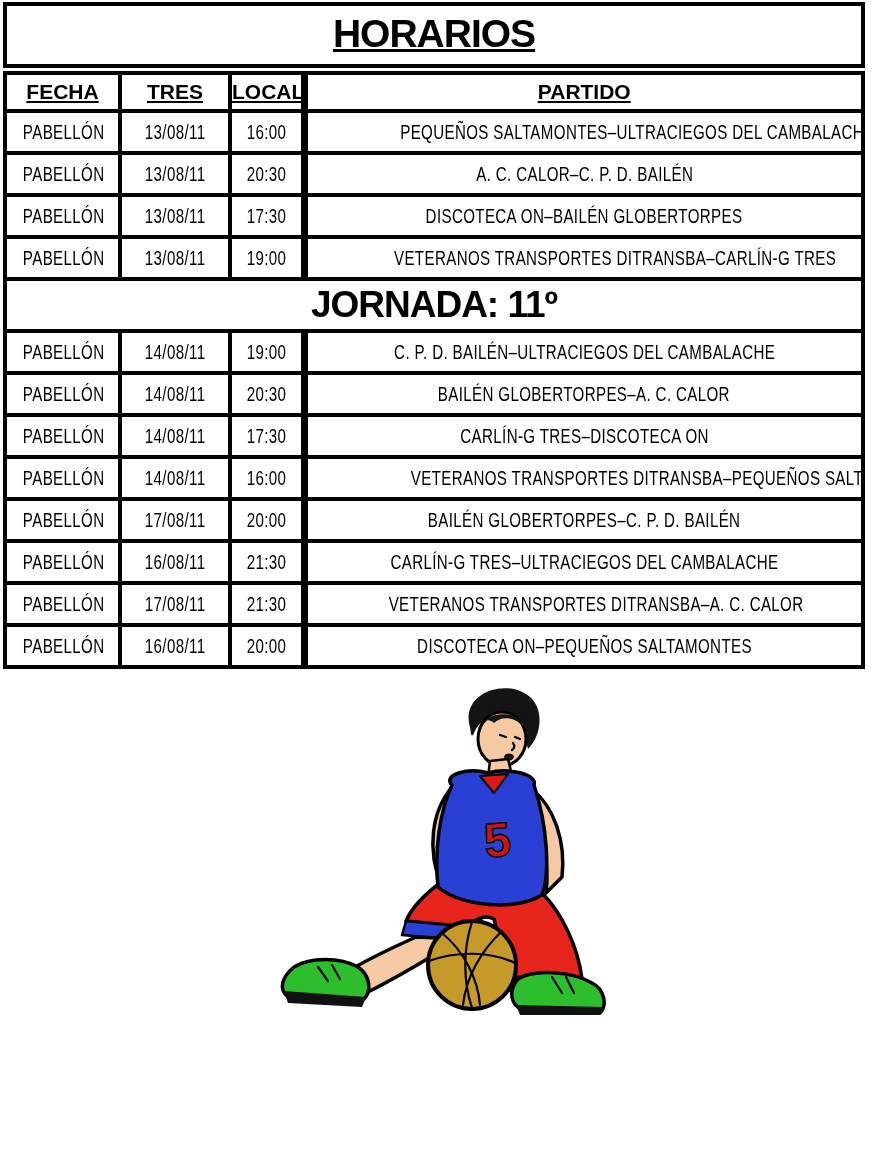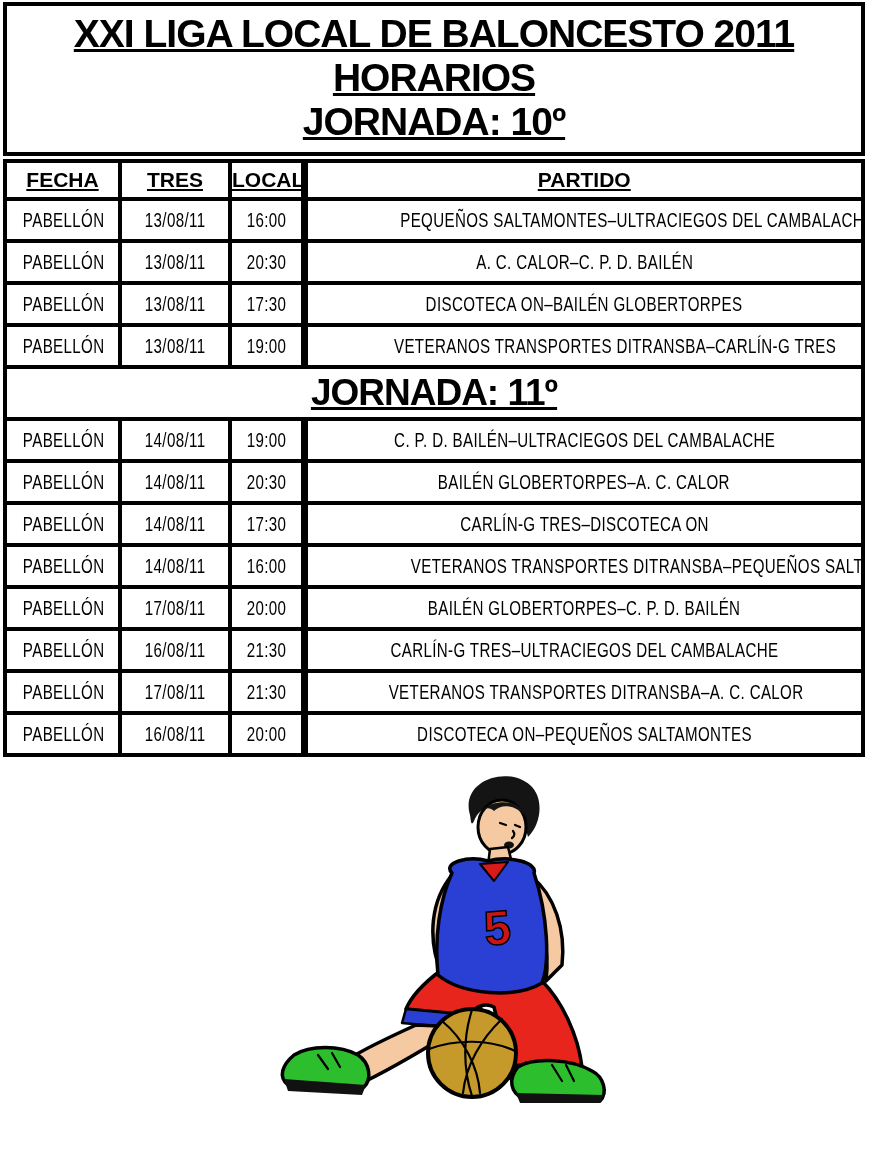--- a/index.html
+++ b/index.html
@@ -10,39 +10,37 @@
   .title-box{border:4px solid #000;text-align:center;padding:6px 0 8px 0;}
   .title-line{font-weight:bold;font-size:39px;line-height:44px;text-decoration:underline;letter-spacing:-1px;}
 
   
   table.sched{width:100%;border-collapse:collapse;margin-top:3px;table-layout:fixed;}
   .sched th,.sched td{border:4px solid #000;text-align:center;vertical-align:middle;background:#fff;padding:0;overflow:hidden;}
   .sched th{height:34px;font-size:21px;font-weight:bold;text-decoration:underline;letter-spacing:0;}
   .sched td{height:38px;}
   .sched th.partido,.sched td.partido{border-left-width:7px;margin-top:14px;}
   .sched td.band{border-left-width:4px;height:48px;}
-  .band-text{font-weight:bold;font-size:37px;text-decoration:underline;letter-spacing:-1px;}
+  .band-text{font-weight:bold;font-size:37px;letter-spacing:-1px;}
   .cellfont{display:inline-block;font-size:21px;letter-spacing:0.5px;white-space:nowrap;
             transform:scaleX(0.72);transform-origin:50% 50%;font-weight:400;}
 
   
   .player-wrap{width:100%;text-align:center;margin-top:10px;}
   .player-wrap svg{display:inline-block;margin-left:12px;}
   .outl{stroke:#000;stroke-width:3.5;stroke-linejoin:round;stroke-linecap:round;}
   .thin{stroke:#000;stroke-width:2.2;fill:none;stroke-linecap:round;}
 </style>
 </head>
 <body>
 
 <div class="sheet">
 
   <div class="title-box">
-    <div class="title-line">XXI LIGA LOCAL DE BALONCESTO 2011</div>
     <div class="title-line">HORARIOS</div>
-    <div class="title-line">JORNADA: 10º</div>
   </div>
 
   <table class="sched">
     <colgroup>
       <col style="width:115px">
         <col style="width:110px">
         <col style="width:74px">
         <col>
     </colgroup>
     <thead>

